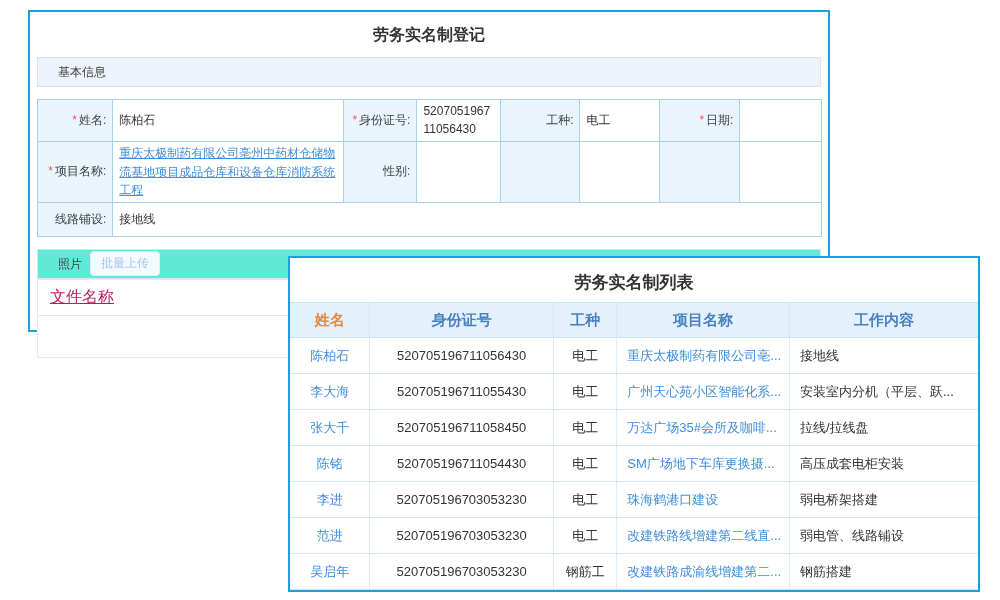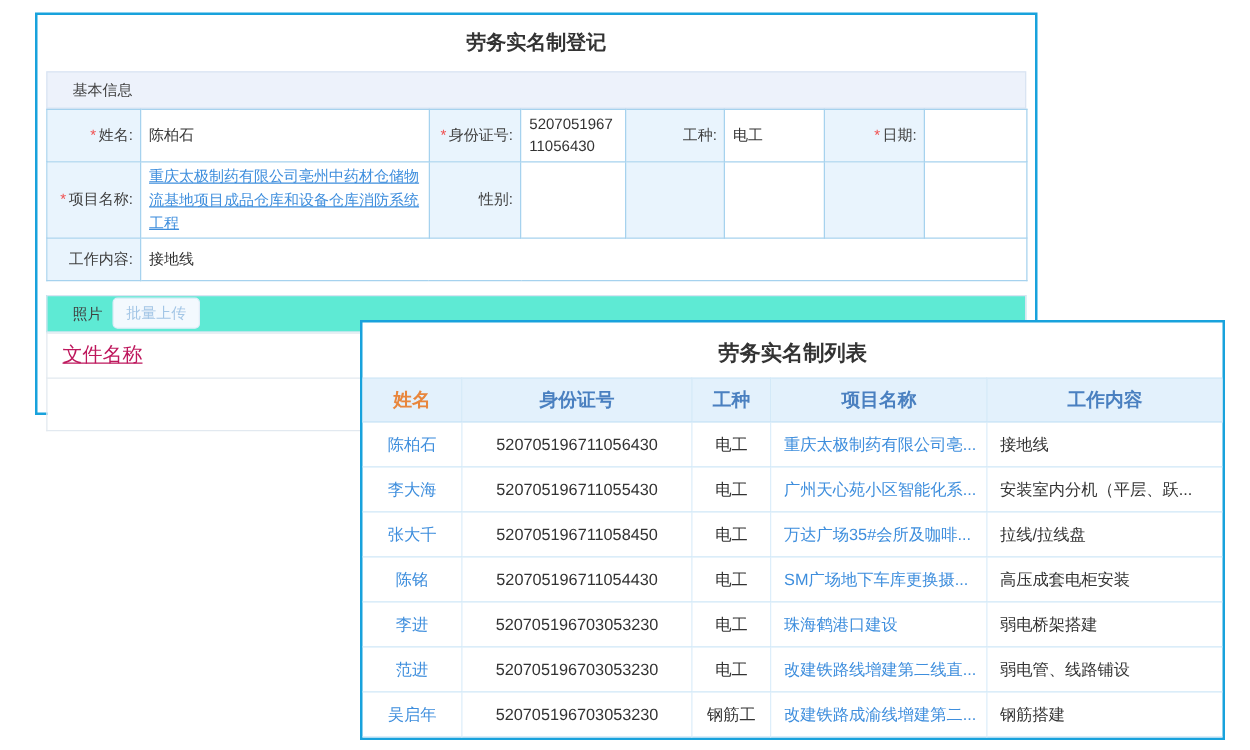--- a/index.html
+++ b/index.html
@@ -14,21 +14,21 @@
   .panel1 h1 { margin-top: 9px; height: 27px; line-height: 27px; text-align: center;
     font-size: 16px; font-weight: bold; color: #333; }
   .panel2 h1 { margin-top: 11px; height: 28px; line-height: 28px; text-align: center;
     font-size: 17px; font-weight: bold; color: #333; }
 
   .section-bar { margin: 9px 7px 0 7px; height: 30px; line-height: 28px;
     background: var(--section-bg, #edf2fb); border: 1px solid #d9e4f2;
     font-size: 12px; color: #404040; padding: 0 20px; display: flex; align-items: center; }
   .photo-bar { margin-top: 11px; background: #5eead4; }
 
-  .form-table { margin: 0 7px; width: 785px; border-collapse: collapse; table-layout: fixed; }
+  .form-table { margin: 12px 7px; width: 785px; border-collapse: collapse; table-layout: fixed; }
   .form-table td { border: 1px solid var(--form-border, #a6d2ee); font-size: 12px;
     vertical-align: middle; overflow: hidden; }
   .form-table tr.r1 td { height: 42px; }
   .form-table tr.r2 td { height: 42px; }
   .form-table tr.r3 td { height: 34px; }
   .form-table td.lbl { background: var(--label-bg, #e9f4fd); text-align: right;
     padding: 2px 6px 2px 2px; color: #404040; }
   .form-table td.val { background: #fff; text-align: left; padding: 2px 6px; }
   .req { color: var(--red, #f05050); margin-right: 2px; font-size: 12px; }
   .idval { word-break: break-all; line-height: 1.45; }
@@ -99,21 +99,21 @@
         <td class="lbl"><span class="req">*</span><span>项目名称:</span></td>
         <td class="val"><a class="plink">重庆太极制药有限公司亳州中药材仓储物流基地项目成品仓库和设备仓库消防系统工程</a></td>
         <td class="lbl"><span>性别:</span></td>
         <td class="val"></td>
         <td class="lbl"></td>
         <td class="val"></td>
         <td class="lbl"></td>
         <td class="val"></td>
       </tr>
       <tr class="r3">
-        <td class="lbl"><span>工作内容:</span></td>
+        <td class="lbl"><span>线路铺设:</span></td>
         <td class="val" colspan="7">接地线</td>
       </tr>
     </tbody>
       </table>
 
     <div class="section-bar photo-bar">
       <span>照片</span>
       <button class="upload-btn">批量上传</button>
     </div>
 

